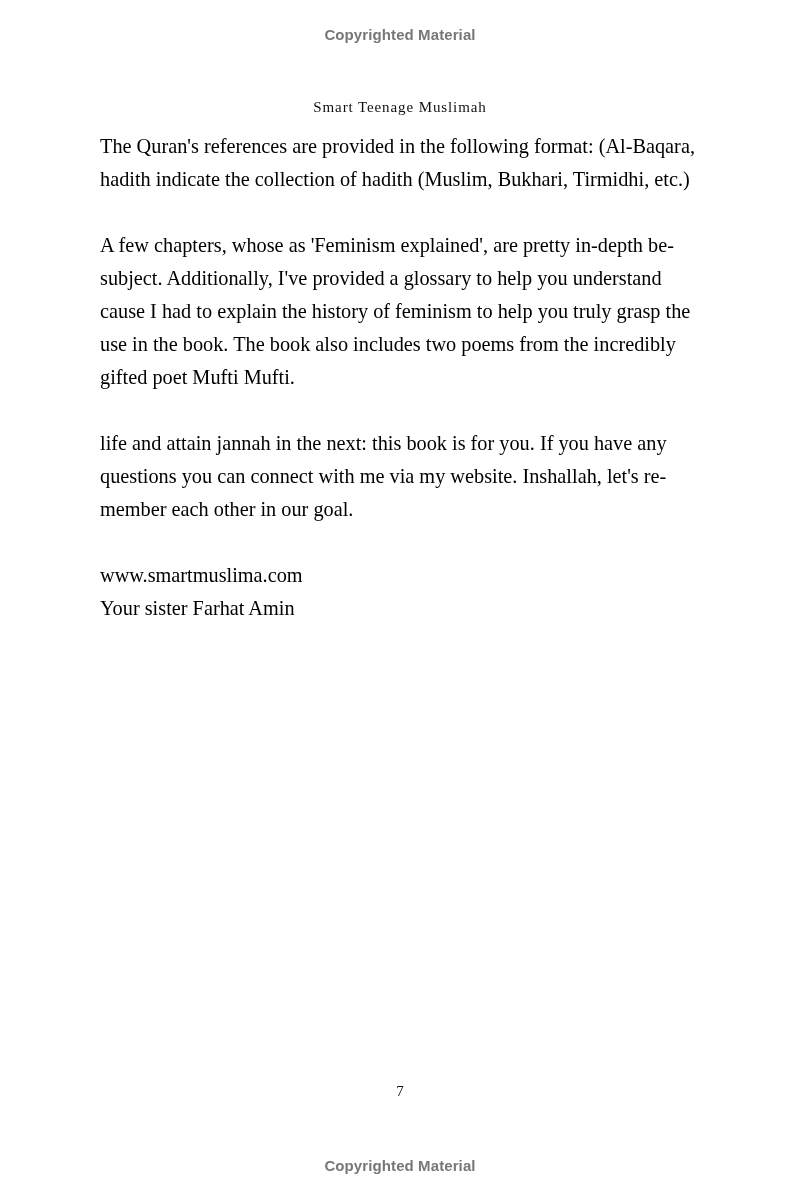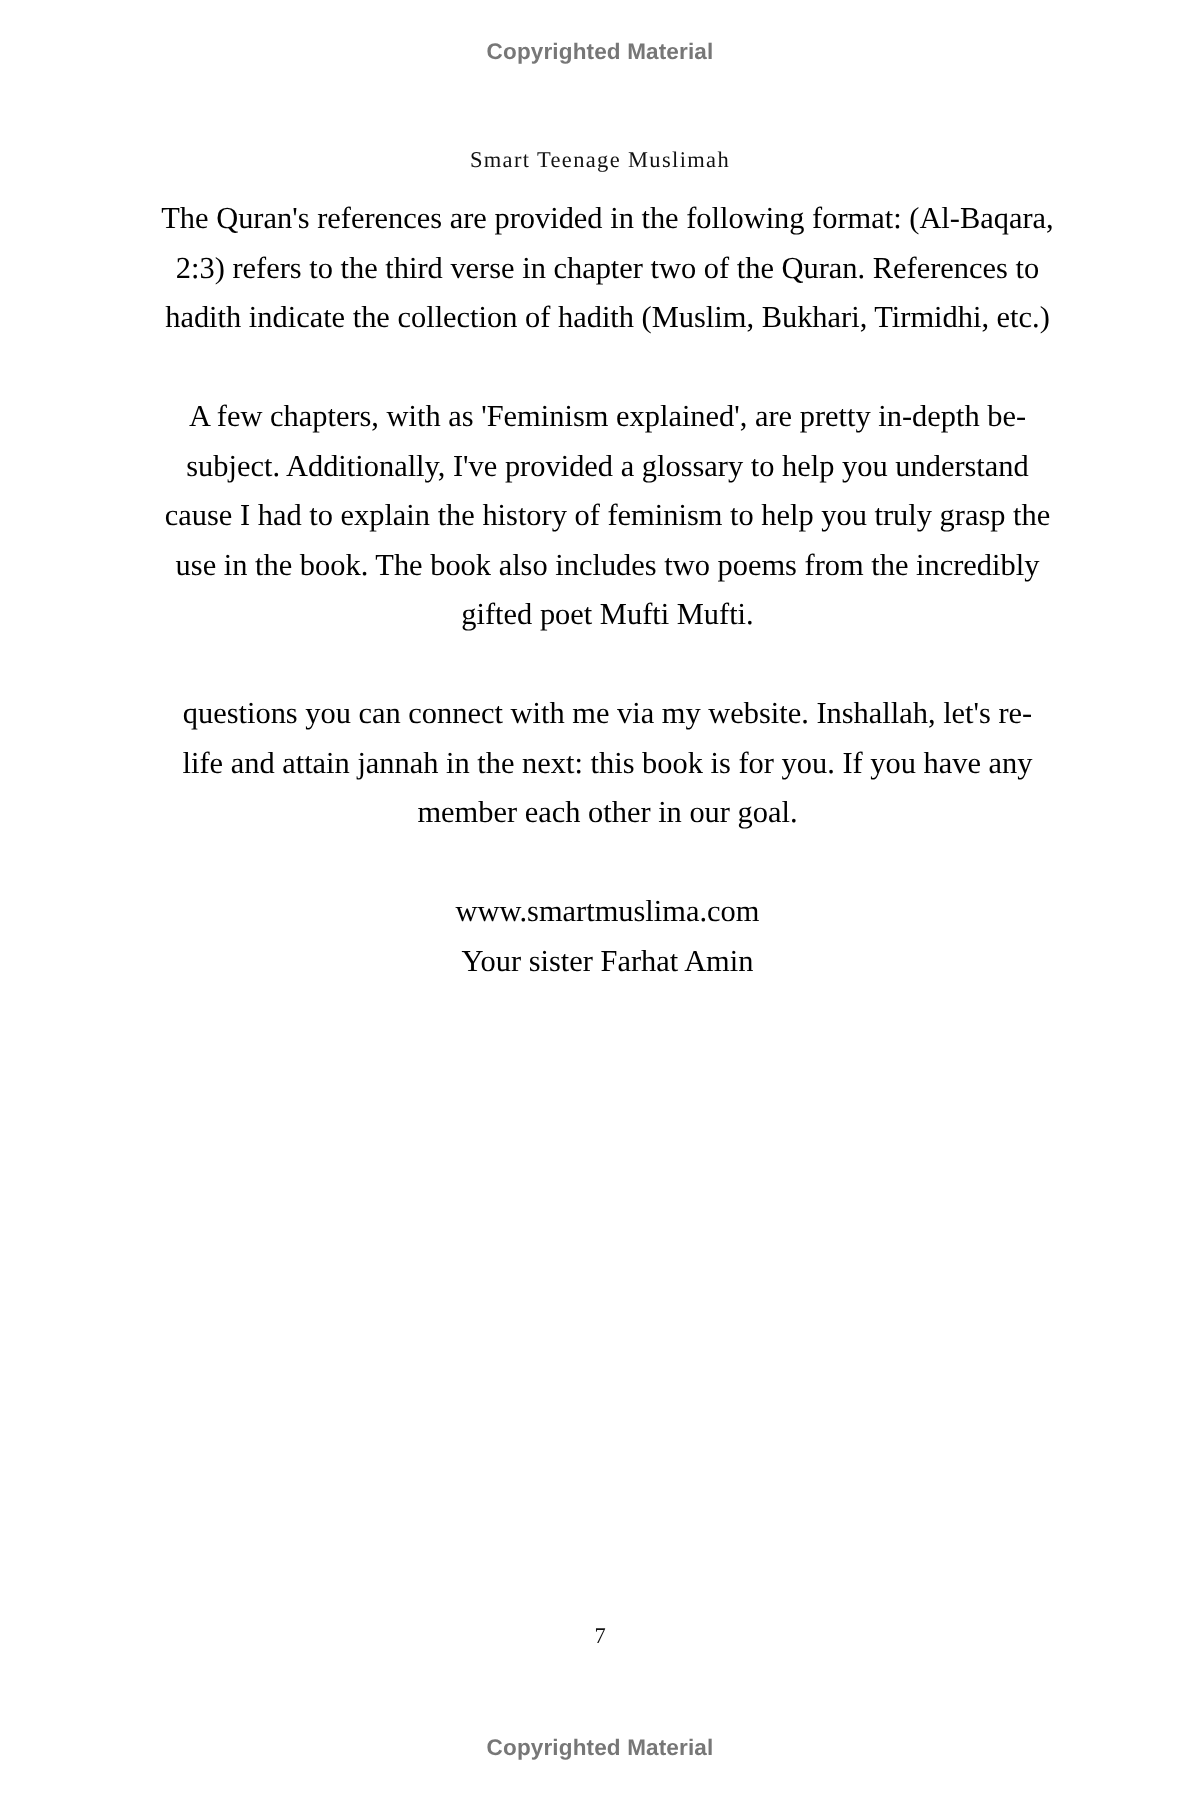--- a/index.html
+++ b/index.html
@@ -46,21 +46,20 @@
       font-size: 20.3px;
       line-height: 33px;
       color: #000000;
     }
     .para {
       margin: 0 0 33px 0;
     }
     .line {
       display: block;
       white-space: nowrap;
-      text-align: center;
     }
     .page-number {
       position: absolute;
       top: 1083px;
       left: 0;
       width: 800px;
       text-align: center;
       font-family: "Liberation Serif", serif;
       font-size: 15px;
       color: #111111;
@@ -69,33 +68,32 @@
 </head>
 <body>
 
 <div class="watermark top">Copyrighted Material</div>
 
 <div class="running-head">Smart Teenage Muslimah</div>
 
 <div class="body-text">
   <p class="para">
     <span class="line">The Quran's references are provided in the following format: (Al-Baqara,</span>
-    <span class="line">2:3) refers to the third verse in chapter two of the Quran. References to</span>
     <span class="line">hadith indicate the collection of hadith (Muslim, Bukhari, Tirmidhi, etc.)</span>
   </p>
   <p class="para">
-    <span class="line">A few chapters, with as 'Feminism explained', are pretty in-depth be-</span>
+    <span class="line">A few chapters, whose as 'Feminism explained', are pretty in-depth be-</span>
     <span class="line">subject. Additionally, I've provided a glossary to help you understand</span>
     <span class="line">cause I had to explain the history of feminism to help you truly grasp the</span>
     <span class="line">use in the book. The book also includes two poems from the incredibly</span>
     <span class="line">gifted poet Mufti Mufti.</span>
   </p>
   <p class="para">
+    <span class="line">life and attain jannah in the next: this book is for you. If you have any</span>
     <span class="line">questions you can connect with me via my website. Inshallah, let's re-</span>
-    <span class="line">life and attain jannah in the next: this book is for you. If you have any</span>
     <span class="line">member each other in our goal.</span>
   </p>
   <p class="para">
     <span class="line">www.smartmuslima.com</span>
     <span class="line">Your sister Farhat Amin</span>
   </p>
 </div>
 
 <div class="page-number">7</div>
 

